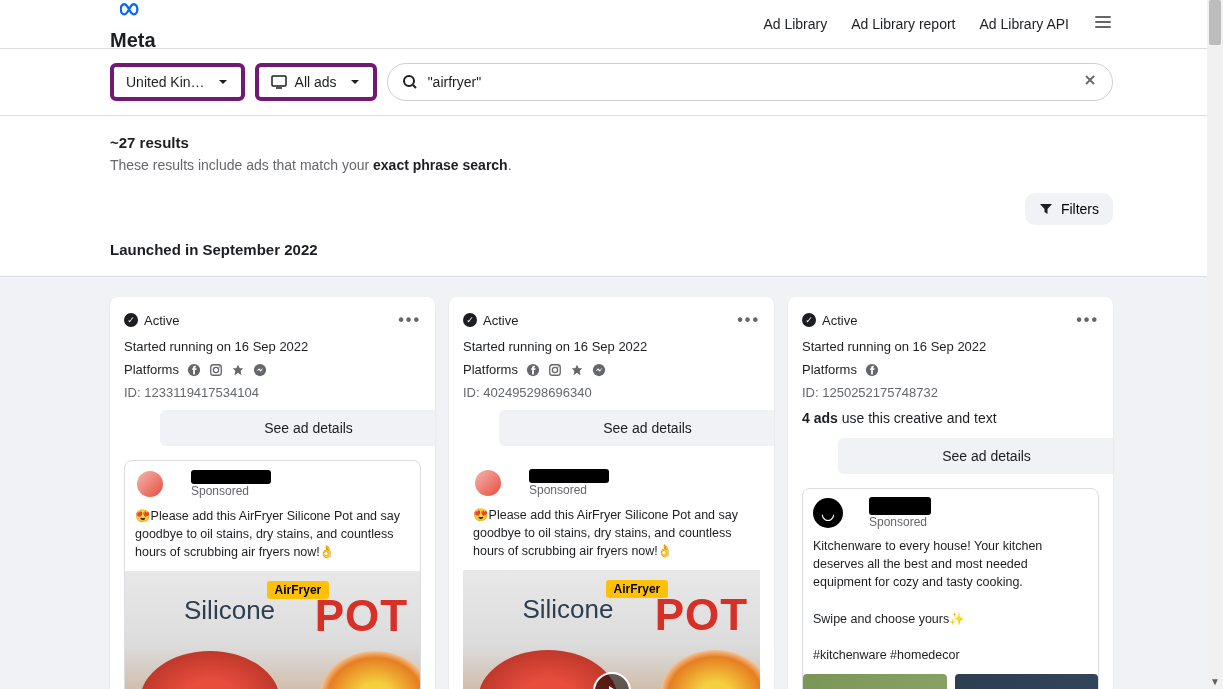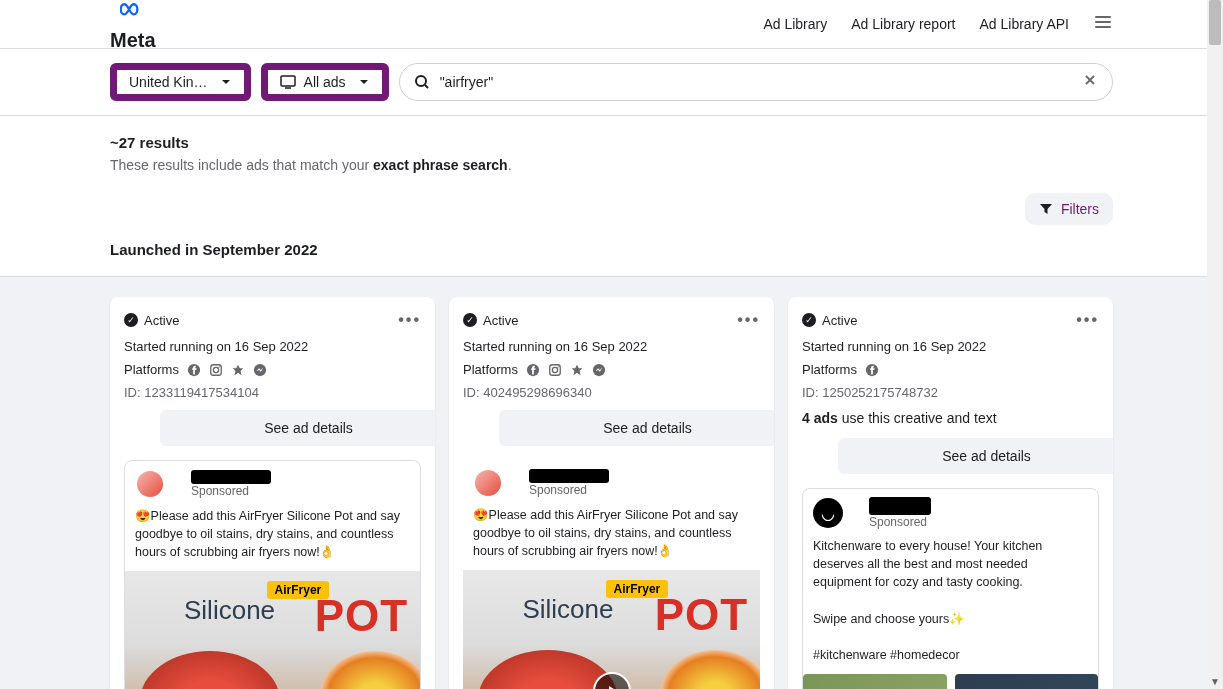--- a/index.html
+++ b/index.html
@@ -48,21 +48,21 @@
   gap: 10px;
   padding: 14px 110px;
   border-top: 1px solid #dadde1;
   border-bottom: 1px solid #dadde1;
   background: #fff;
 }
 .pill {
   display: flex;
   align-items: center;
   gap: 8px;
-  border: 7px solid #701a75;
+  border: 4px solid #701a75;
   border-radius: 6px;
   padding: 8px 12px;
   font-size: 14px;
   color: #1c1e21;
   cursor: pointer;
   background: #fff;
   height: 38px;
 }
 .pill .chevron { margin-left: 4px; }
 .search-box {
@@ -107,21 +107,21 @@
 }
 .filters-btn {
   display: flex;
   align-items: center;
   gap: 8px;
   background: #f0f2f5;
   border: none;
   border-radius: 10px;
   padding: 8px 14px;
   font-size: 14px;
-  color: #701a75;
+  color: #000000;
   cursor: pointer;
 }
 .section-title {
   padding: 6px 110px 18px;
   background: #fff;
   font-weight: 700;
   font-size: 15px;
 }
 .cards-container {
   display: flex;

